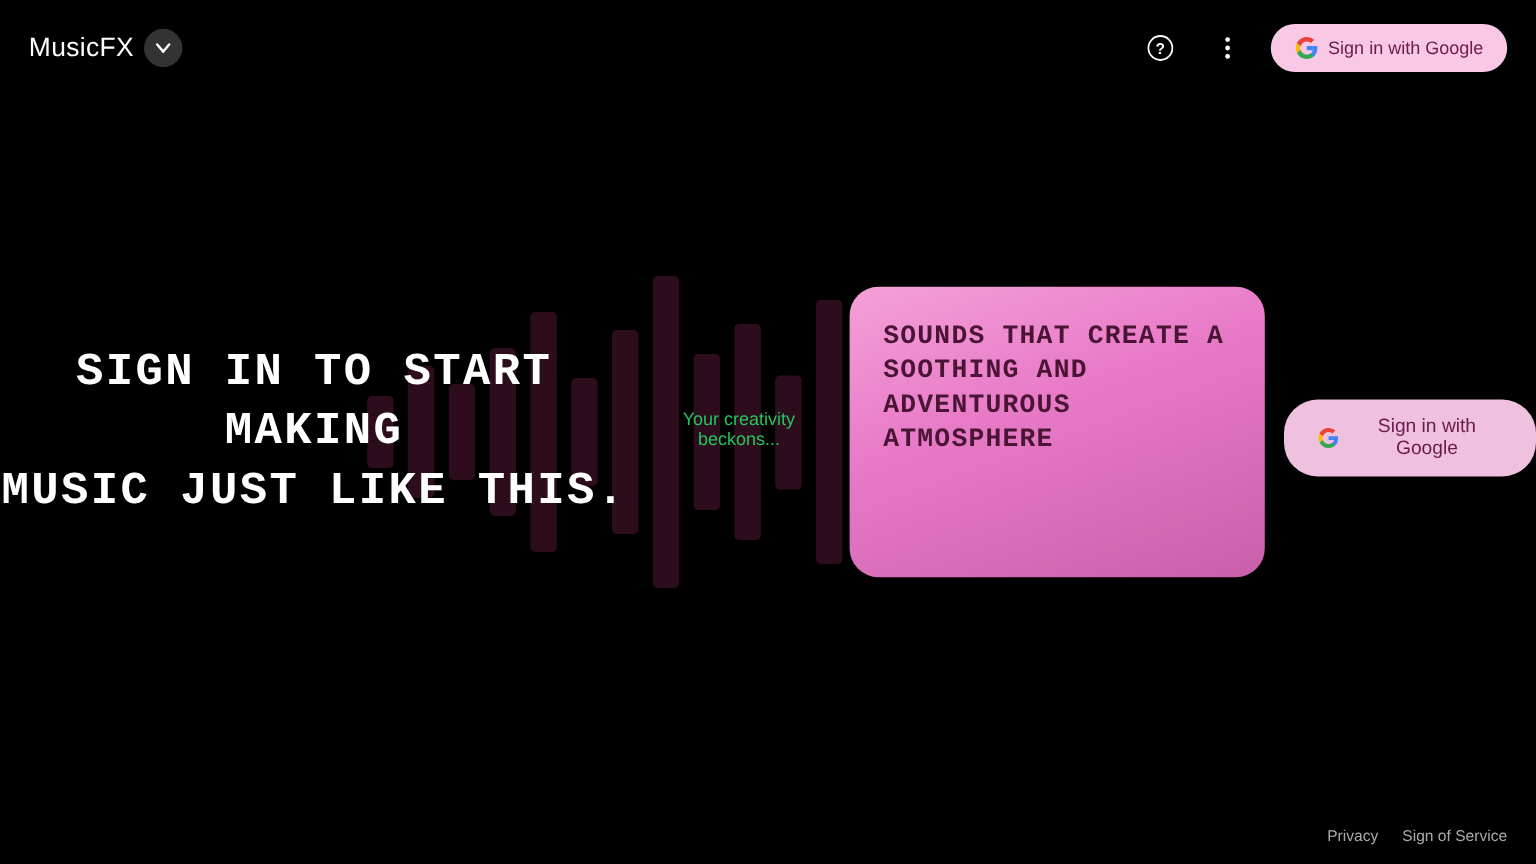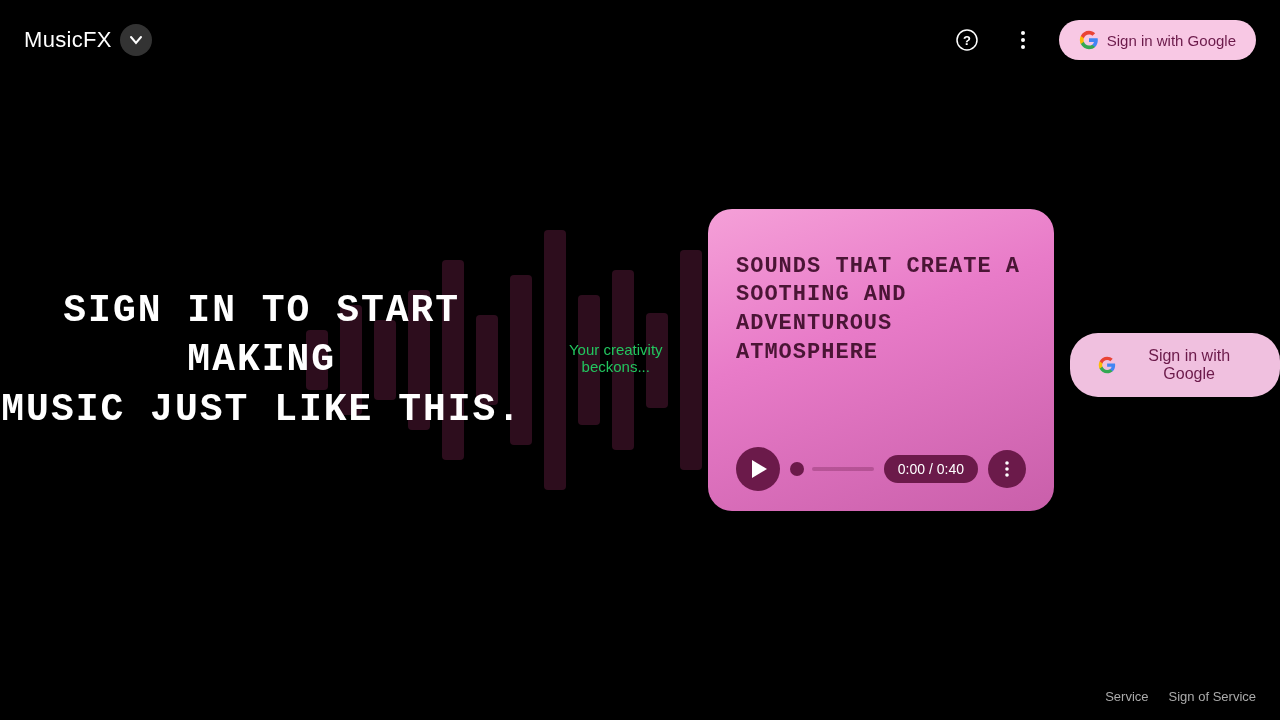--- a/index.html
+++ b/index.html
@@ -137,21 +137,21 @@
       font-size: 15px;
       text-align: center;
       margin-bottom: 4px;
     }
 
     
     .music-card {
       width: 372px;
       background: linear-gradient(160deg, #f5a0d8 0%, #e87bc8 40%, #c95faa 100%);
       border-radius: 24px;
-      padding: 44px 28px 20px 28px;
+      padding: 28px 28px 20px 28px;
       position: relative;
     }
 
     .card-title {
       font-family: 'Courier New', Courier, monospace;
       font-size: 22px;
       font-weight: 700;
       color: #4a1535;
       letter-spacing: 1px;
       text-transform: uppercase;
@@ -351,48 +351,29 @@
 <div class="main-content">
   <h1 class="headline">
     <div>SIGN IN TO START MAKING</div>
     <div>MUSIC JUST LIKE THIS.</div>
   </h1>
   <p class="subtext">Your creativity beckons...</p>
 
   <div class="music-card">
     <div class="card-title">SOUNDS THAT CREATE A SOOTHING AND ADVENTUROUS ATMOSPHERE</div>
 
-    <div class="audio-player">
-      <button class="play-btn">
-        <div class="play-icon"></div>
-      </button>
-      <div class="progress-container">
-        <div class="progress-dot"></div>
-        <div class="progress-bar-bg">
-          <div class="progress-bar-fill"></div>
-        </div>
-      </div>
-      <div class="time-badge">0:00 / 0:40</div>
-      <button class="more-btn">
-        <svg width="18" height="18" viewBox="0 0 18 18">
-          <circle cx="9" cy="3" r="1.8" fill="#fff"></circle>
-          <circle cx="9" cy="9" r="1.8" fill="#fff"></circle>
-          <circle cx="9" cy="15" r="1.8" fill="#fff"></circle>
-        </svg>
-      </button>
-    </div>
   </div>
 
   <button class="sign-in-btn-center">
     <svg class="g-logo" viewBox="0 0 24 24">
       <path d="M22.56 12.25c0-.78-.07-1.53-.2-2.25H12v4.26h5.92c-.26 1.37-1.04 2.53-2.21 3.31v2.77h3.57c2.08-1.92 3.28-4.74 3.28-8.09z" fill="#4285F4"></path>
       <path d="M12 23c2.97 0 5.46-.98 7.28-2.66l-3.57-2.77c-.98.66-2.23 1.06-3.71 1.06-2.86 0-5.29-1.93-6.16-4.53H2.18v2.84C3.99 20.53 7.7 23 12 23z" fill="#34A853"></path>
       <path d="M5.84 14.09c-.22-.66-.35-1.36-.35-2.09s.13-1.43.35-2.09V7.07H2.18C1.43 8.55 1 10.22 1 12s.43 3.45 1.18 4.93l3.66-2.84z" fill="#FBBC05"></path>
       <path d="M12 5.38c1.62 0 3.06.56 4.21 1.64l3.15-3.15C17.45 2.09 14.97 1 12 1 7.7 1 3.99 3.47 2.18 7.07l3.66 2.84c.87-2.6 3.3-4.53 6.16-4.53z" fill="#EA4335"></path>
     </svg>
     <span>Sign in with Google</span>
   </button>
 </div>
 
 <div class="footer">
-  <a class="footer-link">Service</a>
+  <a class="footer-link">Privacy</a>
   <a class="footer-link">Sign of Service</a>
 </div>
 
 </body></html>

